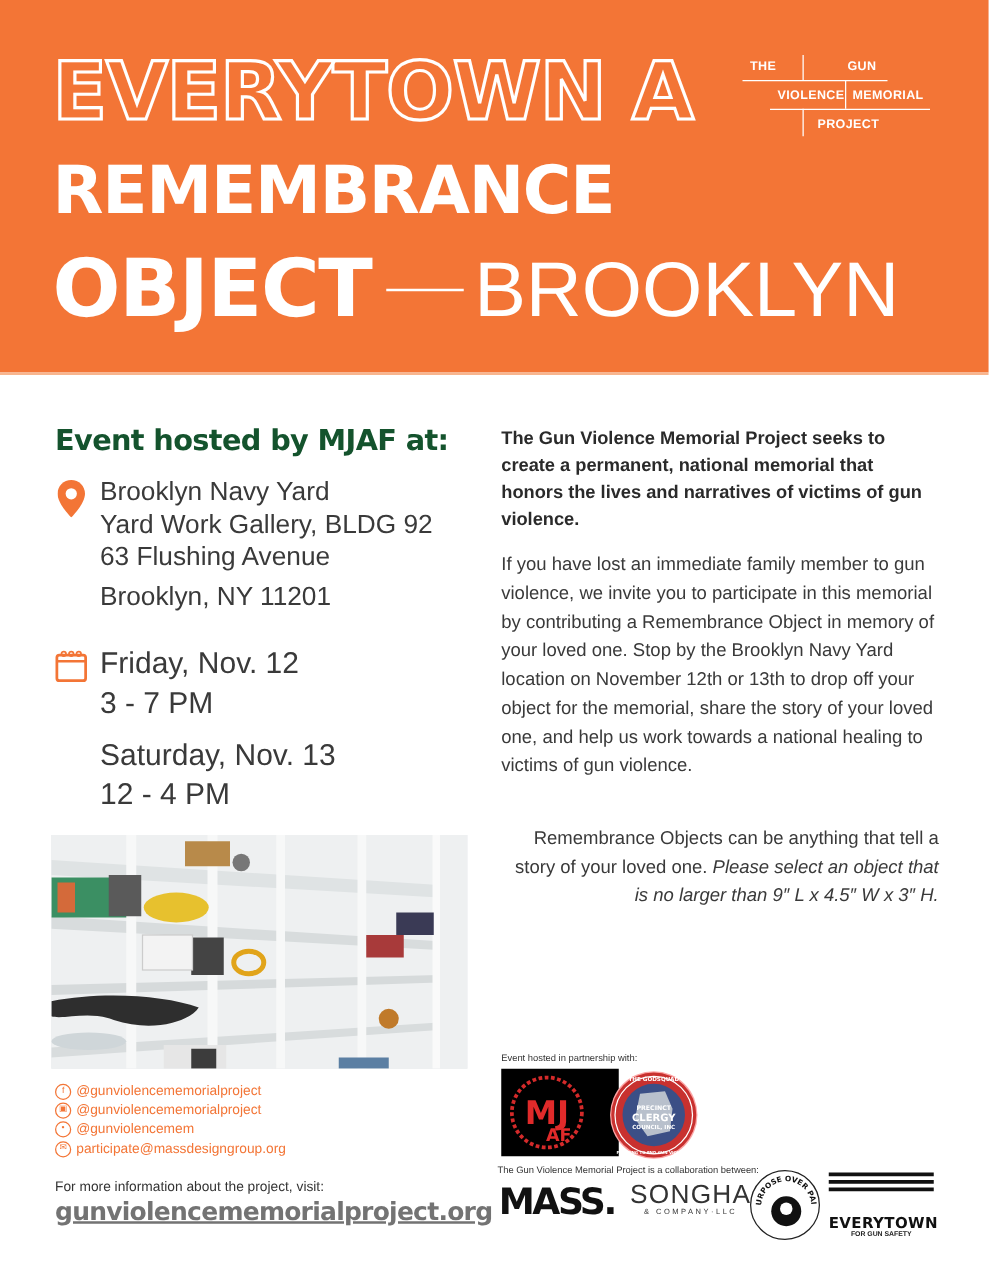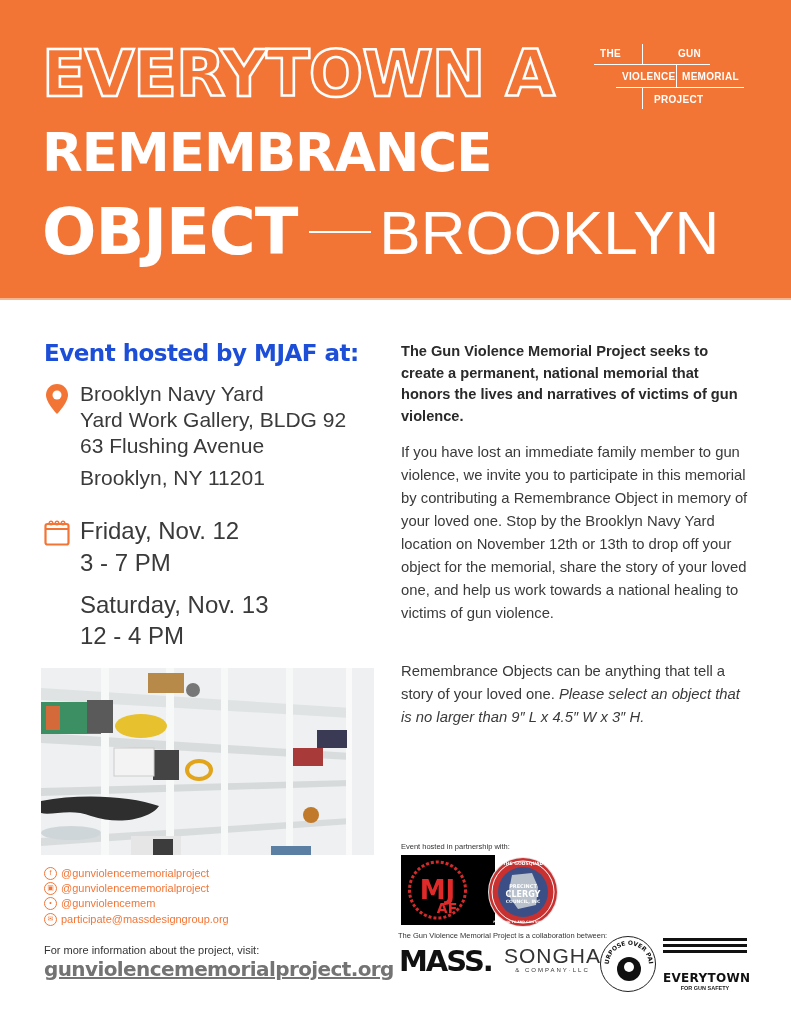--- a/index.html
+++ b/index.html
@@ -14,21 +14,21 @@
     .t2 { top: 113px; font-size: 53px; line-height: 80px; letter-spacing: -1px; }
     .t3 { top: 192px; font-size: 64px; line-height: 80px; letter-spacing: -1px; }
     .t3 .thin { font-family: "Liberation Sans", sans-serif; font-weight: normal; font-size: 62px; letter-spacing: 0px; -webkit-text-stroke: 0; }
     .t3 .dash { display: inline-block; width: 62px; height: 2px; background: #fff; vertical-align: middle; margin: 0 8px 0 12px; position: relative; top: -4px; }
 
     .logo { position: absolute; left: 594px; top: 44px; width: 150px; height: 72px; color: #fff; font-family: "Liberation Sans", sans-serif; font-size: 10px; font-weight: bold; }
     .logo span { position: absolute; letter-spacing: 0.3px; }
     .logo .hl { position: absolute; height: 1px; background: #fff; }
     .logo .vl { position: absolute; width: 1px; background: #fff; }
 
-    .event-heading { position: absolute; left: 44px; top: 340px; font-size: 23px; font-weight: bold; color: #1d4ed8; font-family: "DejaVu Sans", sans-serif; letter-spacing: -0.5px; }
+    .event-heading { position: absolute; left: 44px; top: 340px; font-size: 23px; font-weight: bold; color: #14532d; font-family: "DejaVu Sans", sans-serif; letter-spacing: -0.5px; }
 
     .pin-icon { position: absolute; left: 46px; top: 384px; width: 22px; height: 30px; }
     .addr { position: absolute; left: 80px; font-size: 21px; color: #3a3a3a; line-height: 26px; font-family: "Liberation Sans", sans-serif; }
 
     .cal-icon { position: absolute; left: 44px; top: 520px; width: 26px; height: 26px; }
     .date { position: absolute; left: 80px; font-size: 24px; color: #3a3a3a; line-height: 30px; }
 
     .photo { position: absolute; left: 41px; top: 668px; width: 333px; height: 187px; background: #e9eced; overflow: hidden; }
 
     .social { position: absolute; left: 44px; font-size: 11px; color: #F37536; line-height: 16px; display: flex; align-items: center; }
@@ -36,21 +36,21 @@
 
     .more-info { position: absolute; left: 44px; top: 944px; font-size: 11px; color: #333; }
     .site-url { position: absolute; left: 44px; top: 957px; font-size: 20px; font-weight: bold; color: #737373; font-family: "DejaVu Sans", sans-serif; letter-spacing: -0.6px; text-decoration: underline; }
 
     .desc-bold { position: absolute; left: 401px; top: 341px; width: 350px; font-size: 14.6px; font-weight: bold; line-height: 21.5px; color: #2a2a2a; }
     .desc { position: absolute; left: 401px; width: 350px; font-size: 14.8px; line-height: 23px; color: #3a3a3a; }
     .desc em { font-style: italic; }
 
     .partner-label { position: absolute; left: 401px; top: 842px; font-size: 7.5px; color: #333; }
     .mjaf-logo { position: absolute; left: 401px; top: 855px; width: 94px; height: 70px; background: #000; }
-    .clergy-logo { position: absolute; left: 488px; top: 857px; width: 70px; height: 70px; border-radius: 50%; background: #e5e5e5; }
+    .clergy-logo { position: absolute; left: 488px; top: 857px; width: 70px; height: 70px; border-radius: 50%; background: #fca5a5; }
     .collab-label { position: absolute; left: 398px; top: 931px; font-size: 7.5px; color: #333; }
     .mass-logo { position: absolute; left: 399px; top: 944px; font-size: 29px; font-weight: bold; color: #111; font-family: "DejaVu Sans", sans-serif; letter-spacing: -2px; }
     .songha-logo { position: absolute; left: 504px; top: 945px; color: #333; text-align: center; }
     .songha-logo .big { font-size: 21px; font-family: "Liberation Sans", sans-serif; letter-spacing: 1px; display: block; line-height: 22px; text-align: right; }
     .songha-logo .small { font-size: 6px; letter-spacing: 2px; display: block; }
     .pop-logo { position: absolute; left: 600px; top: 936px; width: 56px; height: 56px; border-radius: 50%; border: 1px solid #222; }
     .everytown-logo { position: absolute; left: 663px; top: 938px; width: 84px; text-align: center; }
     .everytown-logo .bar { height: 3px; background: #111; margin-bottom: 3px; }
     .everytown-logo .name { font-size: 12px; font-weight: bold; color: #111; letter-spacing: 0.3px; font-family: "DejaVu Sans", sans-serif; display: block; margin-top: 18px; }
     .everytown-logo .tag { font-size: 5.5px; font-weight: bold; color: #222; display: block; }
@@ -152,21 +152,21 @@
 <div class="social" style="top:911px;">
   <span class="ic">✉</span>
   <span>participate@massdesigngroup.org</span>
 </div>
 
 <div class="more-info">For more information about the project, visit:</div>
 <div class="site-url">gunviolencememorialproject.org</div>
 
 <div class="desc-bold">The Gun Violence Memorial Project seeks to create a permanent, national memorial that honors the lives and narratives of victims of gun violence.</div>
 <div class="desc" style="top:441px;">If you have lost an immediate family member to gun violence, we invite you to participate in this memorial by contributing a Remembrance Object in memory of your loved one. Stop by the Brooklyn Navy Yard location on November 12th or 13th to drop off your object for the memorial, share the story of your loved one, and help us work towards a national healing to victims of gun violence.</div>
-<div class="desc" style="top:660px;">
+<div class="desc" style="top:660px;text-align:right;">
   <span>Remembrance Objects can be anything that tell a story of your loved one.</span>
   <em>Please select an object that is no larger than 9″ L x 4.5″ W x 3″ H.</em>
 </div>
 
 <div class="partner-label">Event hosted in partnership with:</div>
 <div class="mjaf-logo">
   <svg width="73" height="70" viewBox="0 0 73 70">
     <circle cx="36.5" cy="35" r="28" fill="none" stroke="#d42a2a" stroke-width="3" stroke-dasharray="3 2"></circle>
     <text x="36.5" y="44" text-anchor="middle" font-family="DejaVu Sans, sans-serif" font-weight="bold" font-size="26" fill="#e02a2a">MJ</text>
     <text x="46" y="58" text-anchor="middle" font-family="DejaVu Sans, sans-serif" font-weight="bold" font-size="14" fill="#e02a2a">AF</text>

